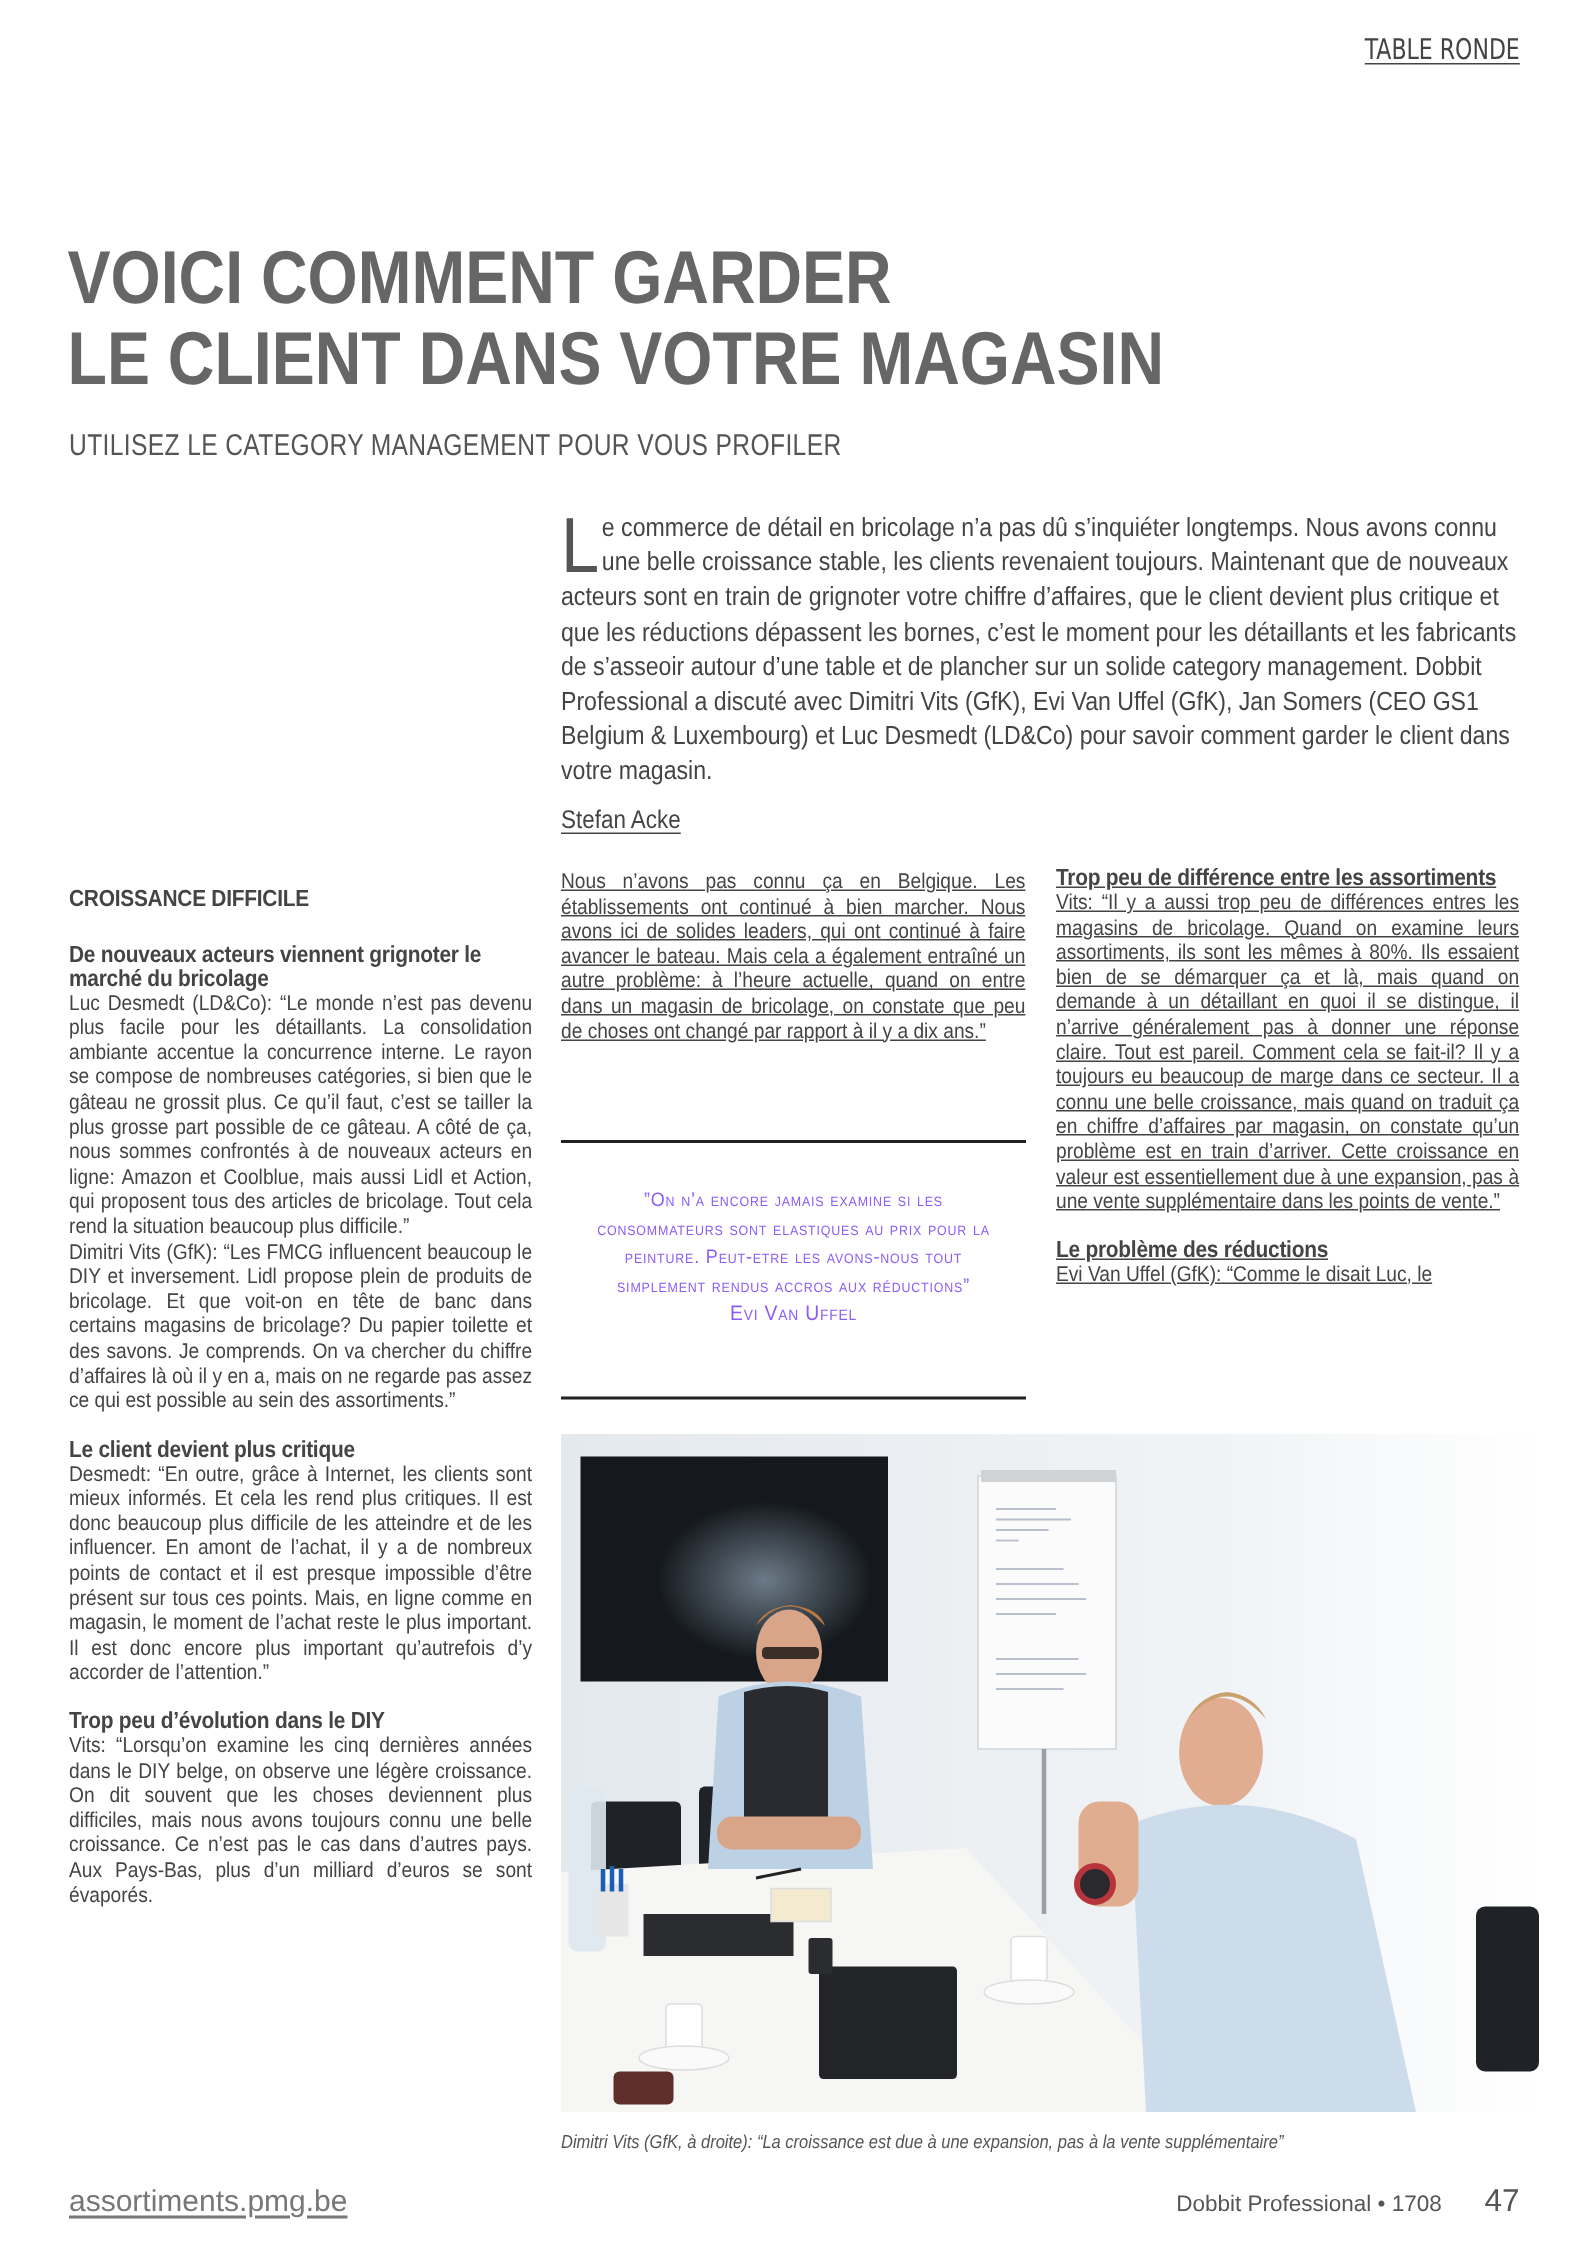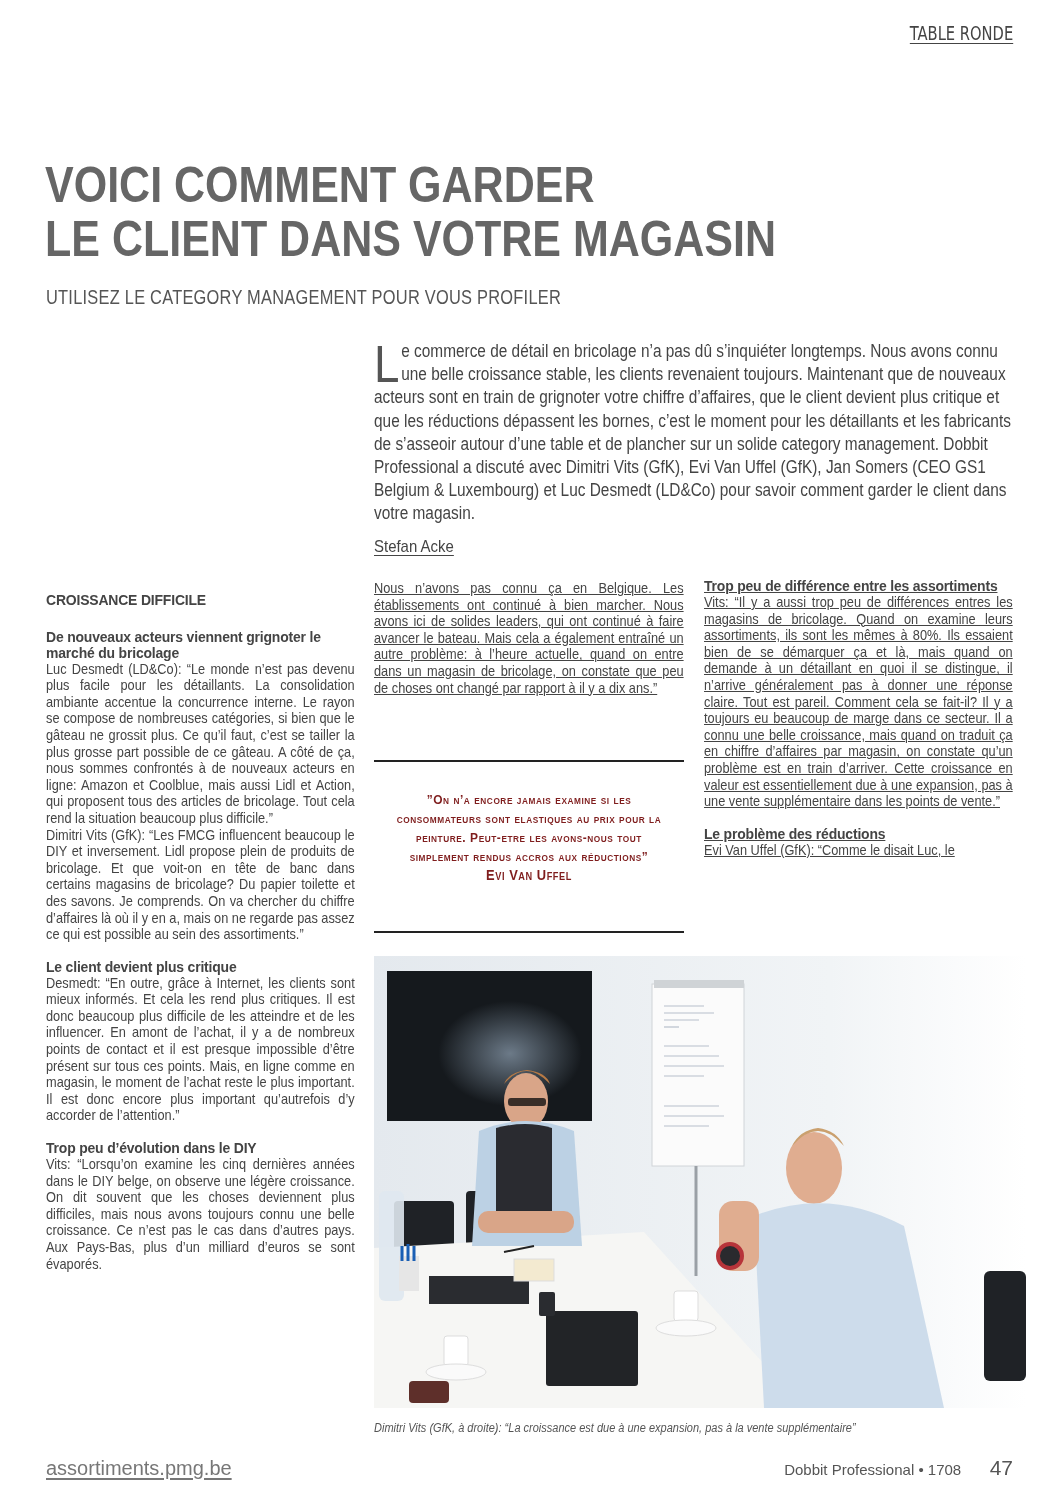--- a/index.html
+++ b/index.html
@@ -53,21 +53,21 @@
   .subhead { font-weight: bold; font-size: 15.5px; line-height: 16px; color: #444; text-align: left; letter-spacing: -0.2px; }
   .para { margin: 0; }
   .gap { height: 16px; }
 
   .rule { position: absolute; left: 374px; width: 310px; height: 1.5px; background: #222; }
   .rule.r1 { top: 760px; }
   .rule.r2 { top: 931px; }
 
   .pullquote {
     position: absolute; left: 374px; top: 790px; width: 310px;
-    text-align: center; font-weight: bold; color: #7f1d1d; font-size: 13px; line-height: 19px;
+    text-align: center; font-weight: normal; color: #8b5cf6; font-size: 13px; line-height: 19px;
     font-variant: small-caps; letter-spacing: 0.6px;
   }
   .pullquote .inner { transform: scaleX(0.92); transform-origin: center top; }
   .pq-author { font-size: 14px; }
 
   .photo {
     position: absolute; left: 374px; top: 956px; width: 652px; height: 452px; overflow: hidden;
     background: #eef0f2;
   }
   .photo svg { width: 100%; height: 100%; display: block; }

